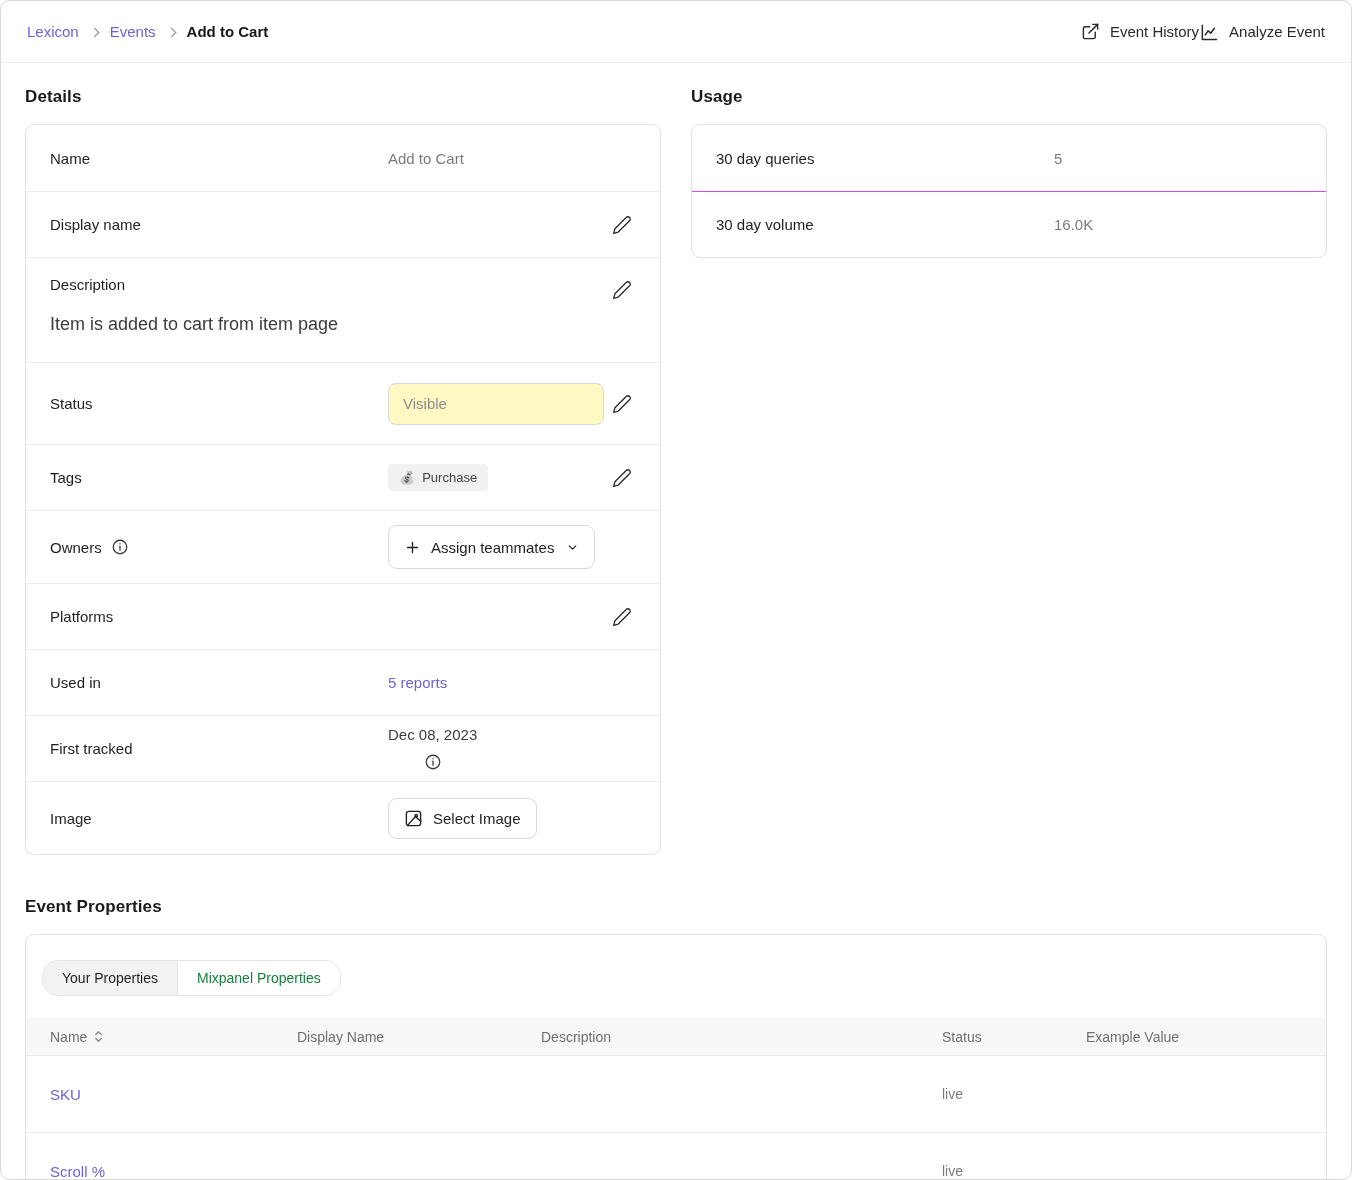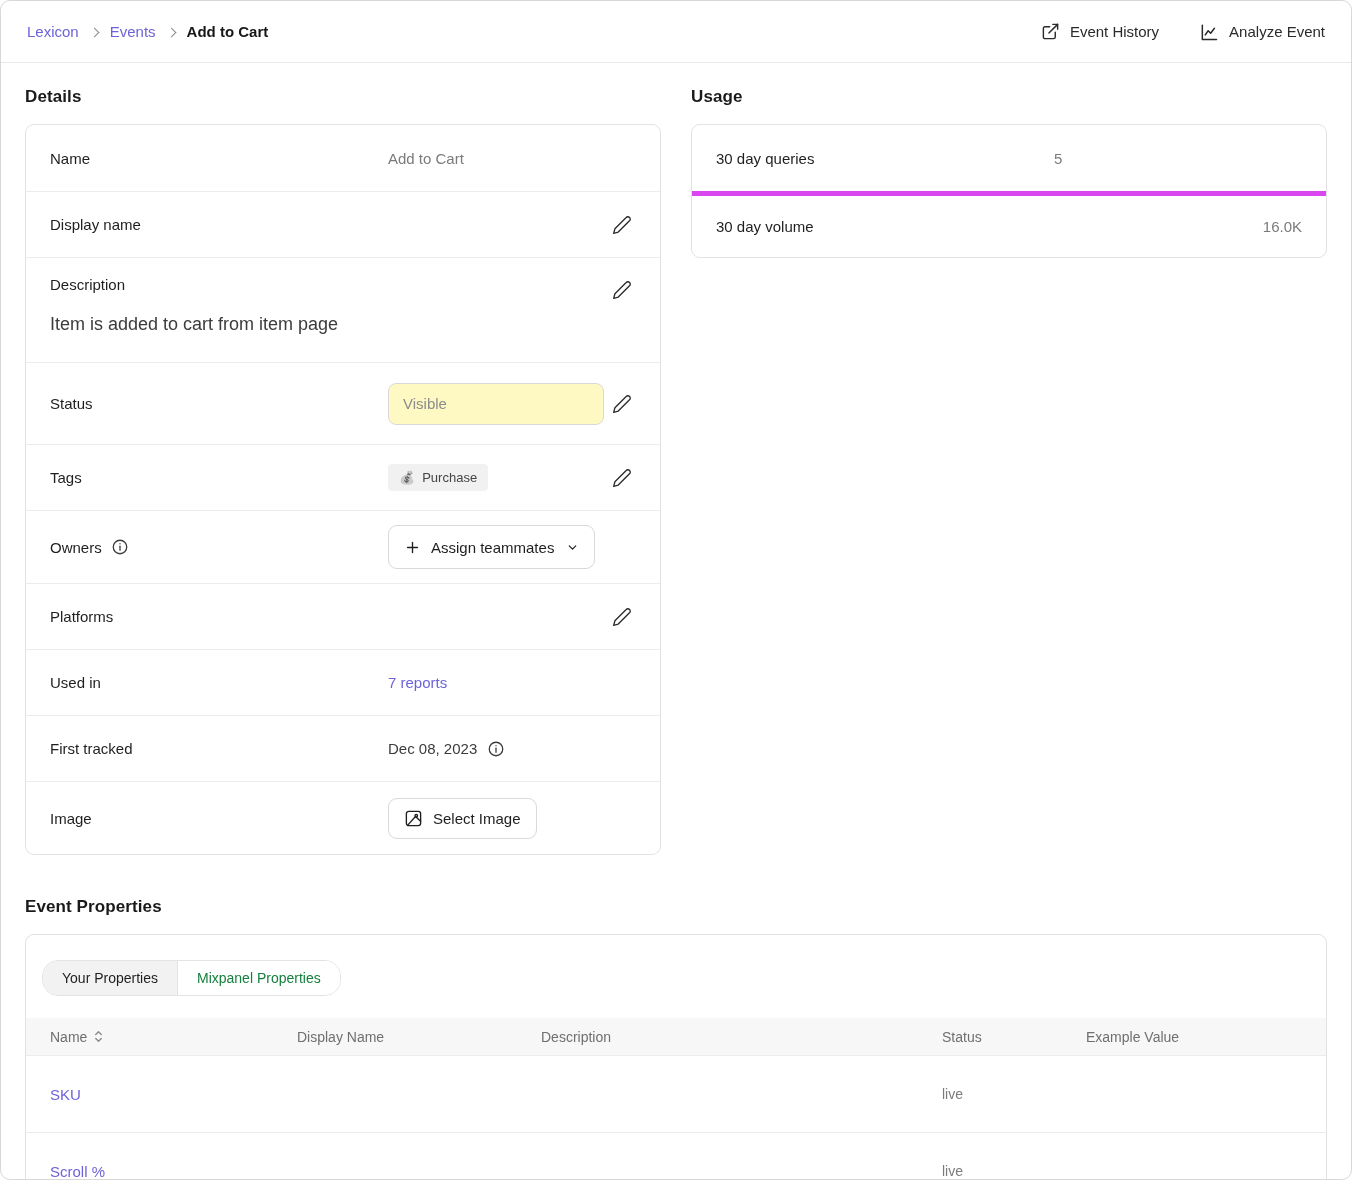--- a/index.html
+++ b/index.html
@@ -32,21 +32,21 @@
   .crumb-link { color: #6e62d9; text-decoration: none; cursor: pointer; }
   .crumb-current { color: #161616; font-weight: 700; }
   .crumb-sep {
     width: 7px; height: 7px;
     border-top: 1.5px solid #8a8a8a;
     border-right: 1.5px solid #8a8a8a;
     transform: rotate(45deg);
     display: inline-block;
     margin-top: 1px;
   }
-  .top-actions { display: flex; align-items: center; gap: 40px; }
+  .top-actions { display: flex; align-items: center; }
   .action-btn {
     display: flex; align-items: center; gap: 10px;
     font-size: 15px; font-weight: 500; color: #2a2a2a;
     background: none; border: none; cursor: pointer;
     font-family: inherit;
   }
   .icon { display: inline-flex; flex: none; }
   .icon svg { display: block; }
 
   
@@ -104,25 +104,25 @@
     display: inline-flex; align-items: center; gap: 10px;
     border: 1px solid #d9d9d9; border-radius: 9px;
     background: #fff; cursor: pointer;
     height: 44px; padding: 0 15px;
     font-size: 15px; font-weight: 500; color: #1f1f1f;
     font-family: inherit;
   }
   .outline-btn.small { height: 41px; }
   .link { color: #6e62d9; text-decoration: none; font-size: 15px; cursor: pointer; }
   .info-icon { color: #3a3a3a; display: inline-flex; }
-  .value-with-icon { display: flex; align-items: center; gap: 10px; }
+  .value-with-icon { display: flex; align-items: center; gap: 10px; flex-direction: column; }
 
   
   .urow { display: flex; align-items: center; min-height: 66px; padding: 0 24px; }
-  .urow + .urow { border-top: 5px solid #d946ef; justify-content: space-between; }
+  .urow + .urow { border-top: 1px solid #d946ef; }
   .urow .label { flex: 0 0 338px; font-size: 15px; color: #1f1f1f; }
   .urow .value-text { color: #7b7b7b; }
 
   
   .props-section { margin-top: 42px; }
   .props-card { border: 1px solid #e2e2e2; border-radius: 9px; overflow: hidden; }
   .tabs-wrap { padding: 25px 16px 22px 16px; }
   .seg-control {
     display: inline-flex;
     border: 1px solid #e3e3e3;
@@ -302,21 +302,21 @@
                     <path d="M17 3a2.83 2.83 0 1 1 4 4L7.5 20.5 2 22l1.5-5.5L17 3z"></path>
                   </svg>
                 </span>
               </button>
             </div>
           </div>
 
           <div class="drow">
             <span class="label">Used in</span>
             <div class="value-area">
-              <a class="link">7 reports</a>
+              <a class="link">5 reports</a>
             </div>
           </div>
 
           <div class="drow">
             <span class="label">First tracked</span>
             <div class="value-area">
               <span class="value-with-icon">
                 <span class="value-text" style="color:#3c3c3c;">Dec 08, 2023</span>
                 <span class="info-icon icon">
                   <svg width="18" height="18" viewBox="0 0 24 24" fill="none" stroke="currentColor" stroke-width="1.7" stroke-linecap="round">

